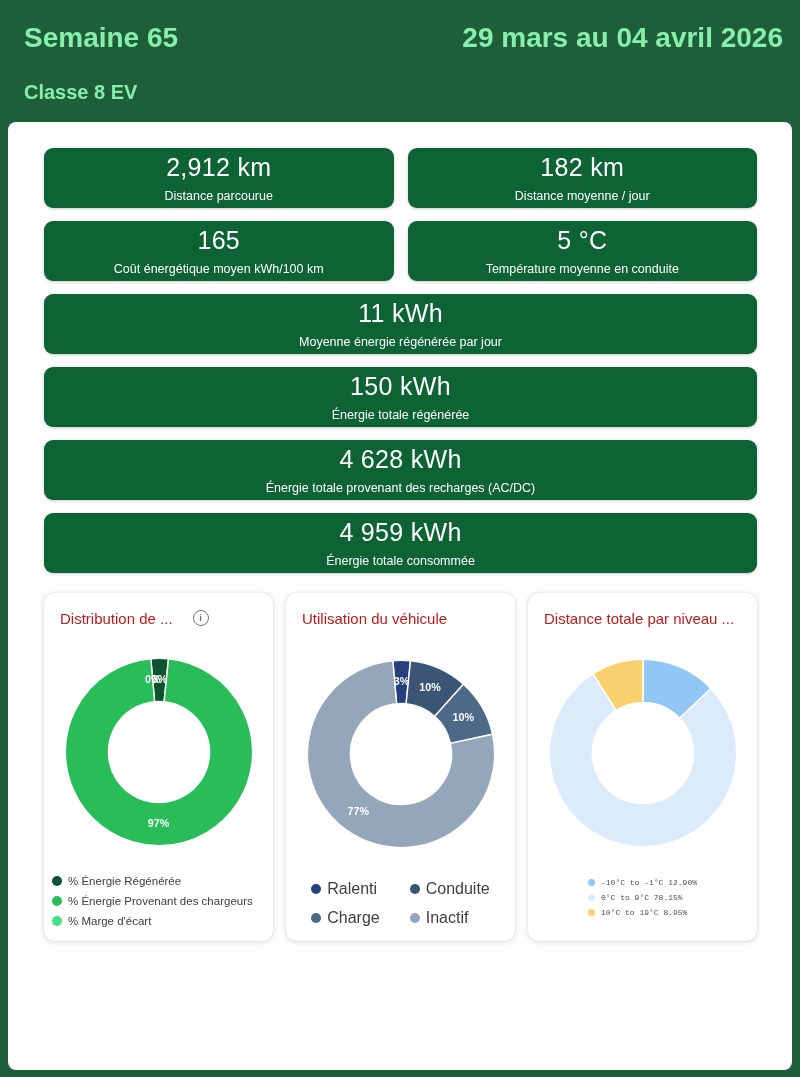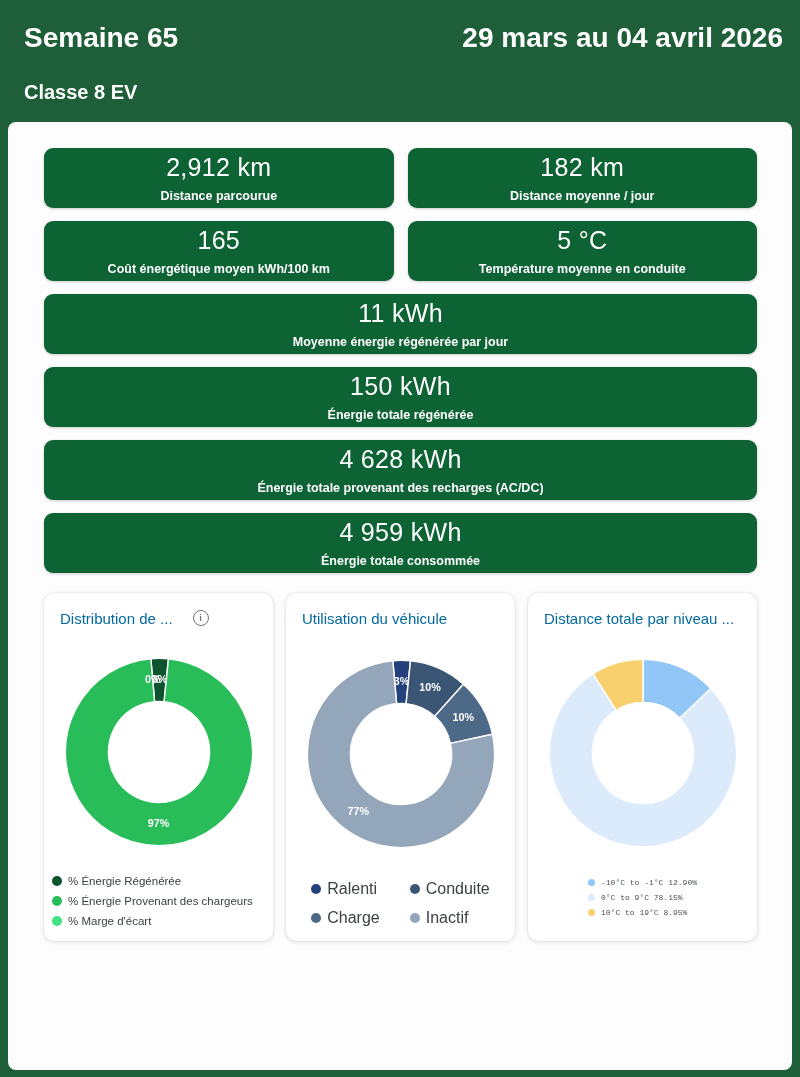--- a/index.html
+++ b/index.html
@@ -3,49 +3,49 @@
 <meta charset="utf-8">
 <style>
   html,body{margin:0;padding:0;}
   body{
     width:800px;height:1077px;position:relative;overflow:hidden;
     background:#1e5e38;
     font-family:"Liberation Sans",sans-serif;
     -webkit-font-smoothing:antialiased;
   }
   
-  .header{position:absolute;top:0;left:0;right:0;height:116px;color:#ffffff;}
+  .header{position:absolute;top:0;left:0;right:0;height:116px;color:#86efac;}
   .week-title{position:absolute;left:24px;top:22px;font-size:28px;font-weight:700;}
   .date-range{position:absolute;right:17px;top:22px;font-size:28px;font-weight:700;}
   .class-title{position:absolute;left:24px;top:81px;font-size:20px;font-weight:700;}
   
   .panel{
     position:absolute;left:8px;right:8px;top:122px;bottom:7px;
     background:#fdfdfd;border-radius:8px;box-sizing:border-box;
     padding:26px 35px 0 36px;
   }
   
   .stats{display:grid;grid-template-columns:1fr 1fr;gap:13px 14px;}
   .stat-card{
     background:#0d6334;border-radius:9px;color:#fff;height:60px;
     display:flex;flex-direction:column;align-items:center;justify-content:center;
     box-shadow:0 1px 3px rgba(0,0,0,.20);
   }
   .stat-card.full{grid-column:1/3;}
   .stat-value{font-size:25px;font-weight:500;letter-spacing:.3px;}
-  .stat-label{font-size:12.5px;margin-top:7px;font-weight:700;}
+  .stat-label{font-size:12.5px;margin-top:7px;font-weight:400;}
   
   .charts{display:grid;grid-template-columns:1fr 1fr 1fr;gap:13px;margin-top:20px;}
   .chart-card{
     background:#fff;border-radius:10px;height:348px;box-sizing:border-box;
     padding:15px 8px 10px;display:flex;flex-direction:column;
     box-shadow:0 1px 5px rgba(60,64,67,.16),0 0 1px rgba(60,64,67,.25);
   }
   .chart-title-row{display:flex;align-items:center;padding:0 8px;min-height:20px;}
-  .chart-title{font-size:15px;color:#0369a1;white-space:nowrap;overflow:hidden;}
+  .chart-title{font-size:15px;color:#b91c1c;white-space:nowrap;overflow:hidden;}
   .info-icon{
     margin-left:20px;width:14px;height:14px;flex:0 0 auto;border:1.5px solid #707579;
     border-radius:50%;display:inline-flex;align-items:center;justify-content:center;
     font-size:9.5px;color:#707579;font-weight:700;line-height:1;cursor:pointer;
   }
   .donut-wrap{flex:1;display:flex;align-items:center;justify-content:center;}
   .donut-wrap svg{width:206px;height:206px;display:block;}
   .slice-label{font-size:11.5px;font-weight:700;fill:#fff;text-anchor:middle;dominant-baseline:middle;}
   
   .legend{color:#3c4146;padding-bottom:4px;}

